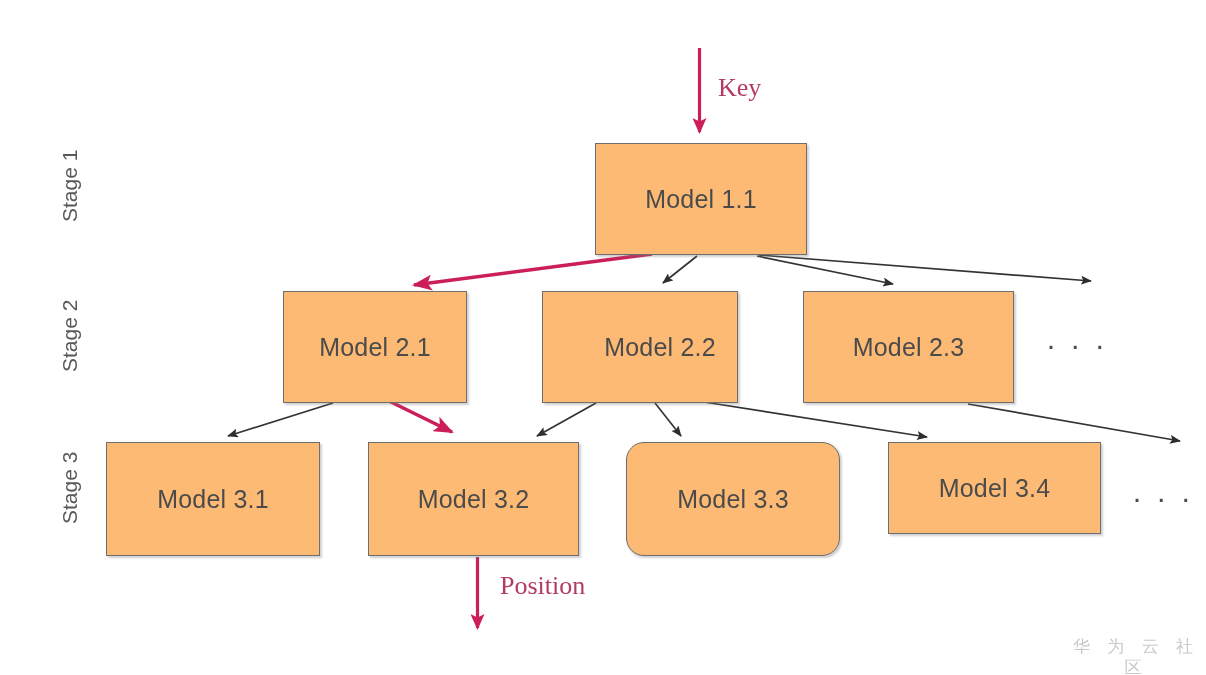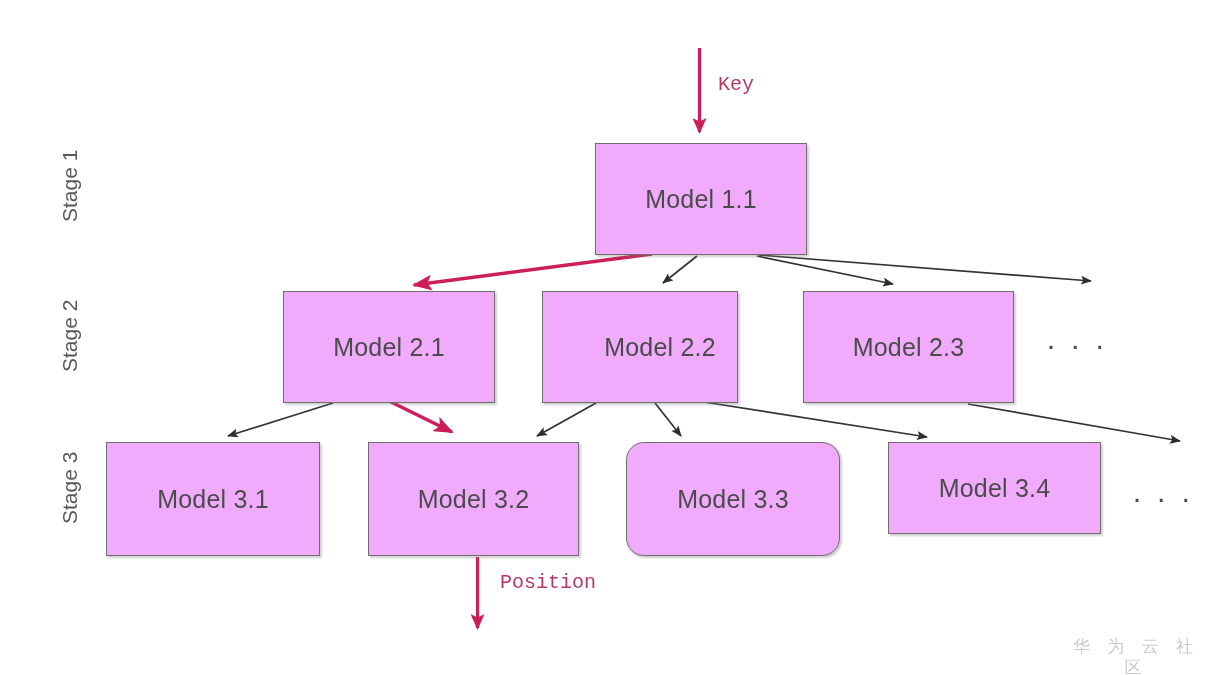--- a/index.html
+++ b/index.html
@@ -22,21 +22,21 @@
   #edges {
     position: absolute;
     left: 0;
     top: 0;
     width: 1206px;
     height: 675px;
   }
   .node {
     position: absolute;
     box-sizing: border-box;
-    background: #f0abfc;
+    background: #fdba74;
     border: 1.6px solid #6e6e6e;
     box-shadow: 1.5px 1.5px 2px rgba(120,120,120,0.35);
     display: flex;
     align-items: center;
     justify-content: center;
     z-index: 5;
   }
   .node-label {
     font-size: 25px;
     color: #4b4b4b;
@@ -49,23 +49,23 @@
     font-size: 21px;
     color: #595959;
     font-family: "Liberation Sans", sans-serif;
     transform-origin: left top;
     transform: rotate(-90deg);
     white-space: nowrap;
     z-index: 4;
   }
   .flow-label {
     position: absolute;
-    font-size: 20px;
+    font-size: 26px;
     color: #b33b62;
-    font-family: Liberation Mono, monospace;
+    font-family: Liberation Serif, serif;
     white-space: nowrap;
     z-index: 6;
   }
   .ellipsis {
     position: absolute;
     font-size: 30px;
     color: #4b4b4b;
     letter-spacing: 3px;
     font-family: "Liberation Sans", sans-serif;
     z-index: 5;
@@ -152,21 +152,21 @@
   </svg>
 
   <div class="stage-label" style="left: 58px; top: 222px;">Stage 1</div>
   <div class="stage-label" style="left: 58px; top: 372px;">Stage 2</div>
   <div class="stage-label" style="left: 58px; top: 524px;">Stage 3</div>
 
   <div class="node" style="left: 595px; top: 143px; width: 212px; height: 112px;">
     <span class="node-label">Model 1.1</span>
   </div>
 
-  <div class="node" style="left: 283px; top: 291px; width: 212px; height: 112px;">
+  <div class="node" style="left: 283px; top: 291px; width: 184px; height: 112px;">
     <span class="node-label">Model 2.1</span>
   </div>
   <div class="node" style="left: 542px; top: 291px; width: 196px; height: 112px; padding-left: 40px;">
     <span class="node-label">Model 2.2</span>
   </div>
   <div class="node" style="left: 803px; top: 291px; width: 211px; height: 112px;">
     <span class="node-label">Model 2.3</span>
   </div>
 
   <div class="node" style="left: 106px; top: 442px; width: 214px; height: 114px;">

